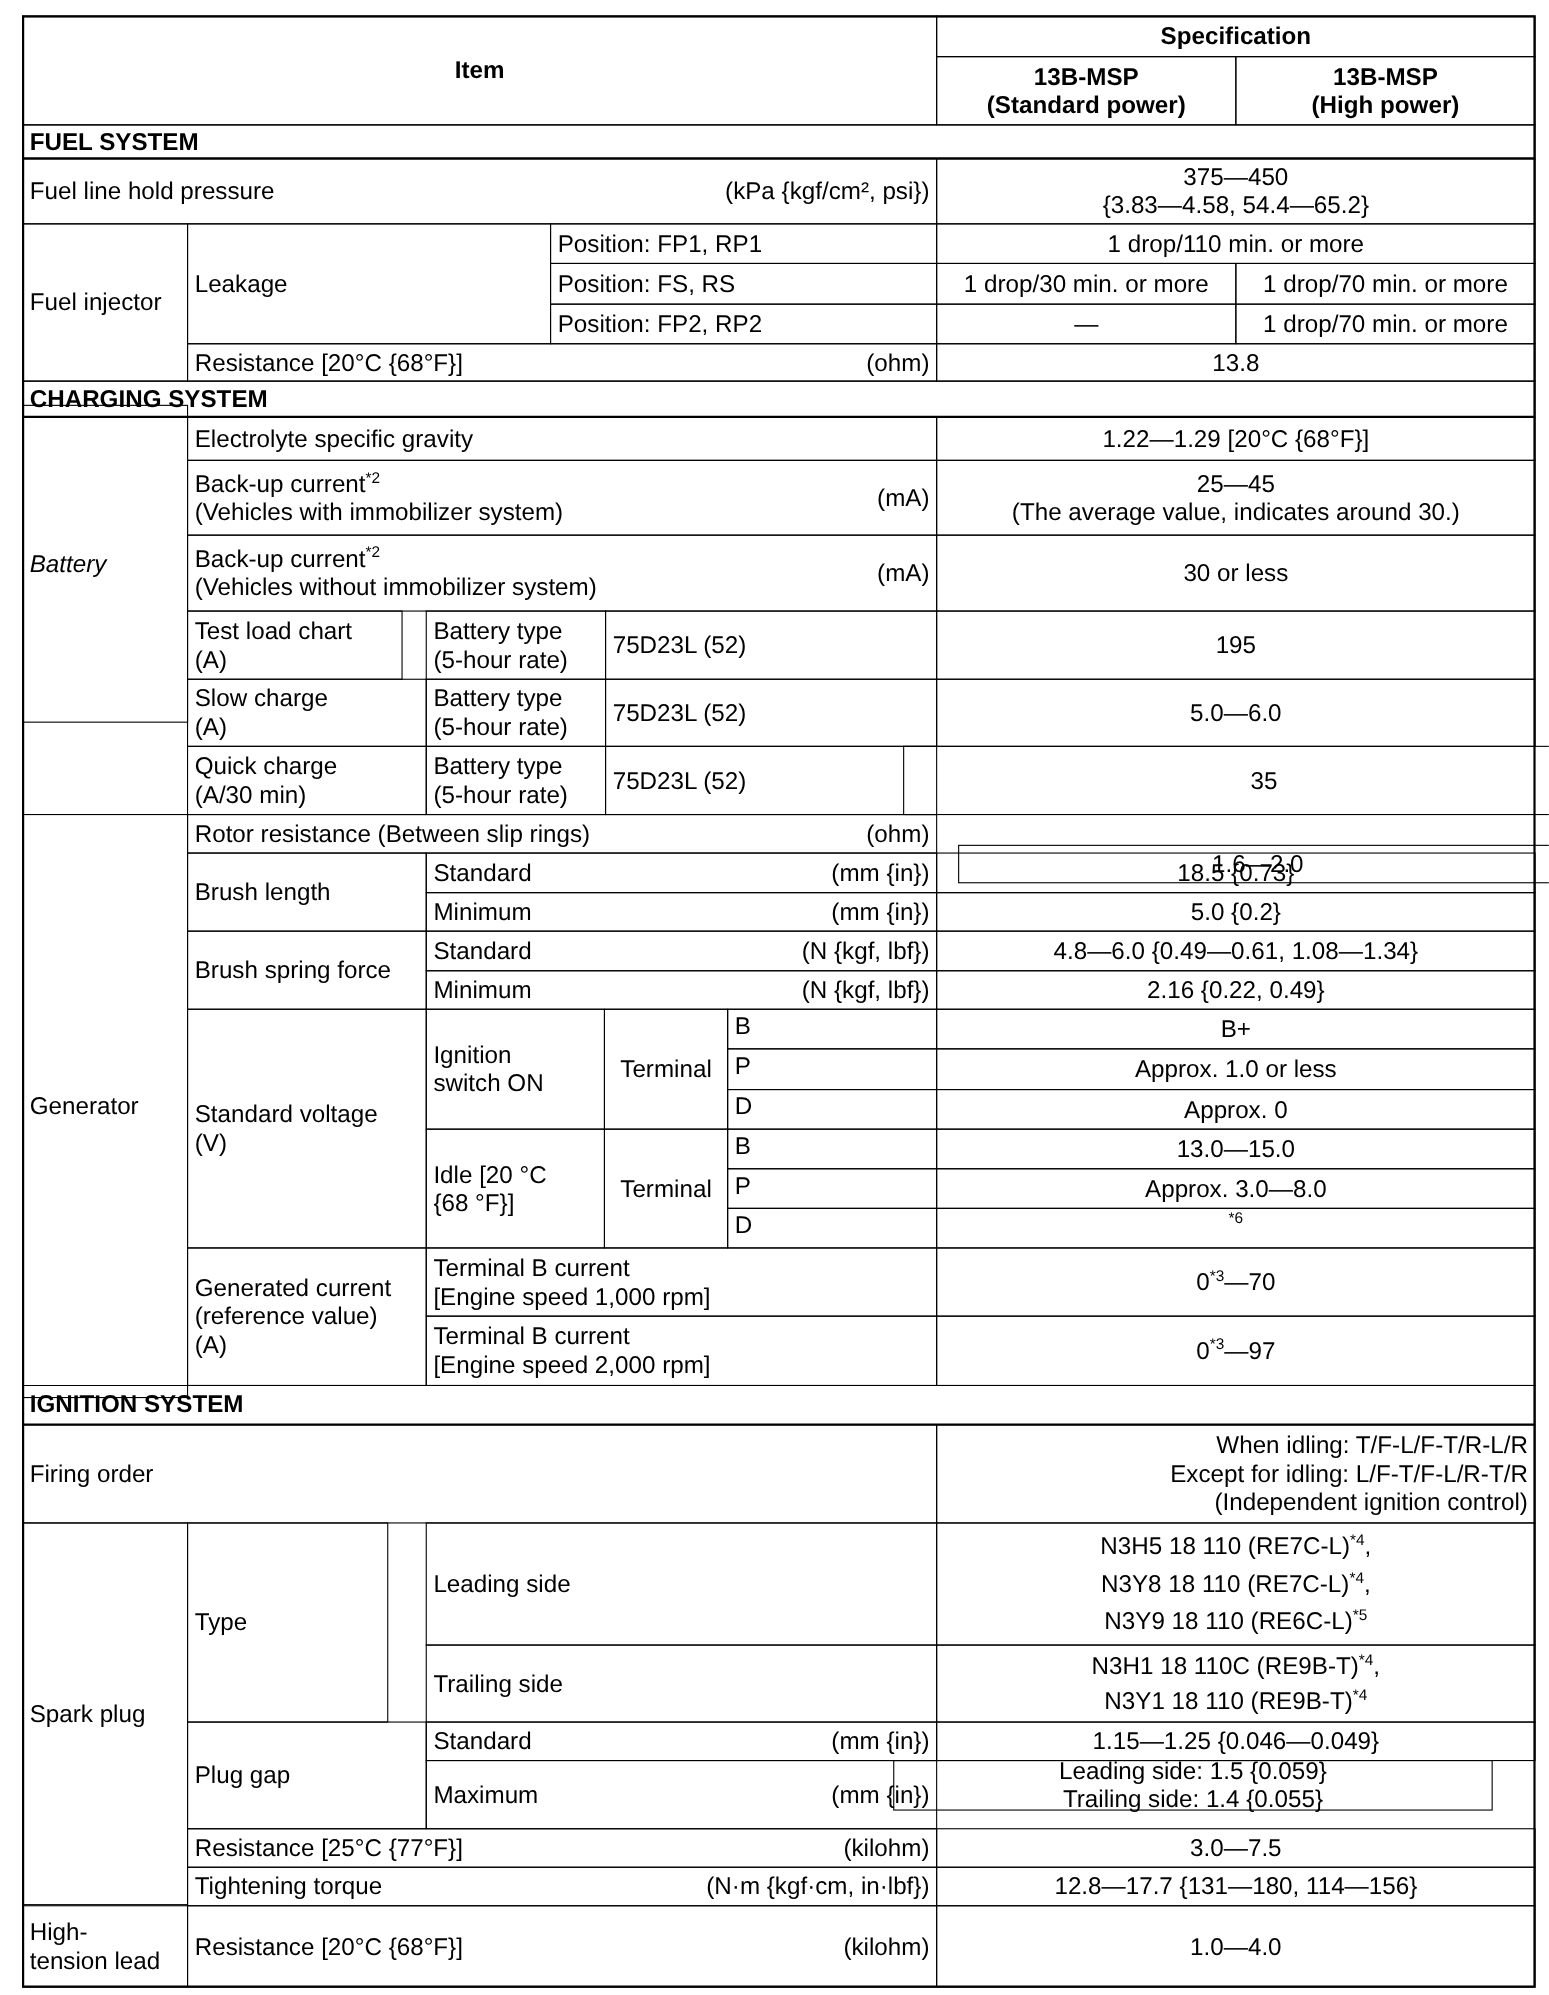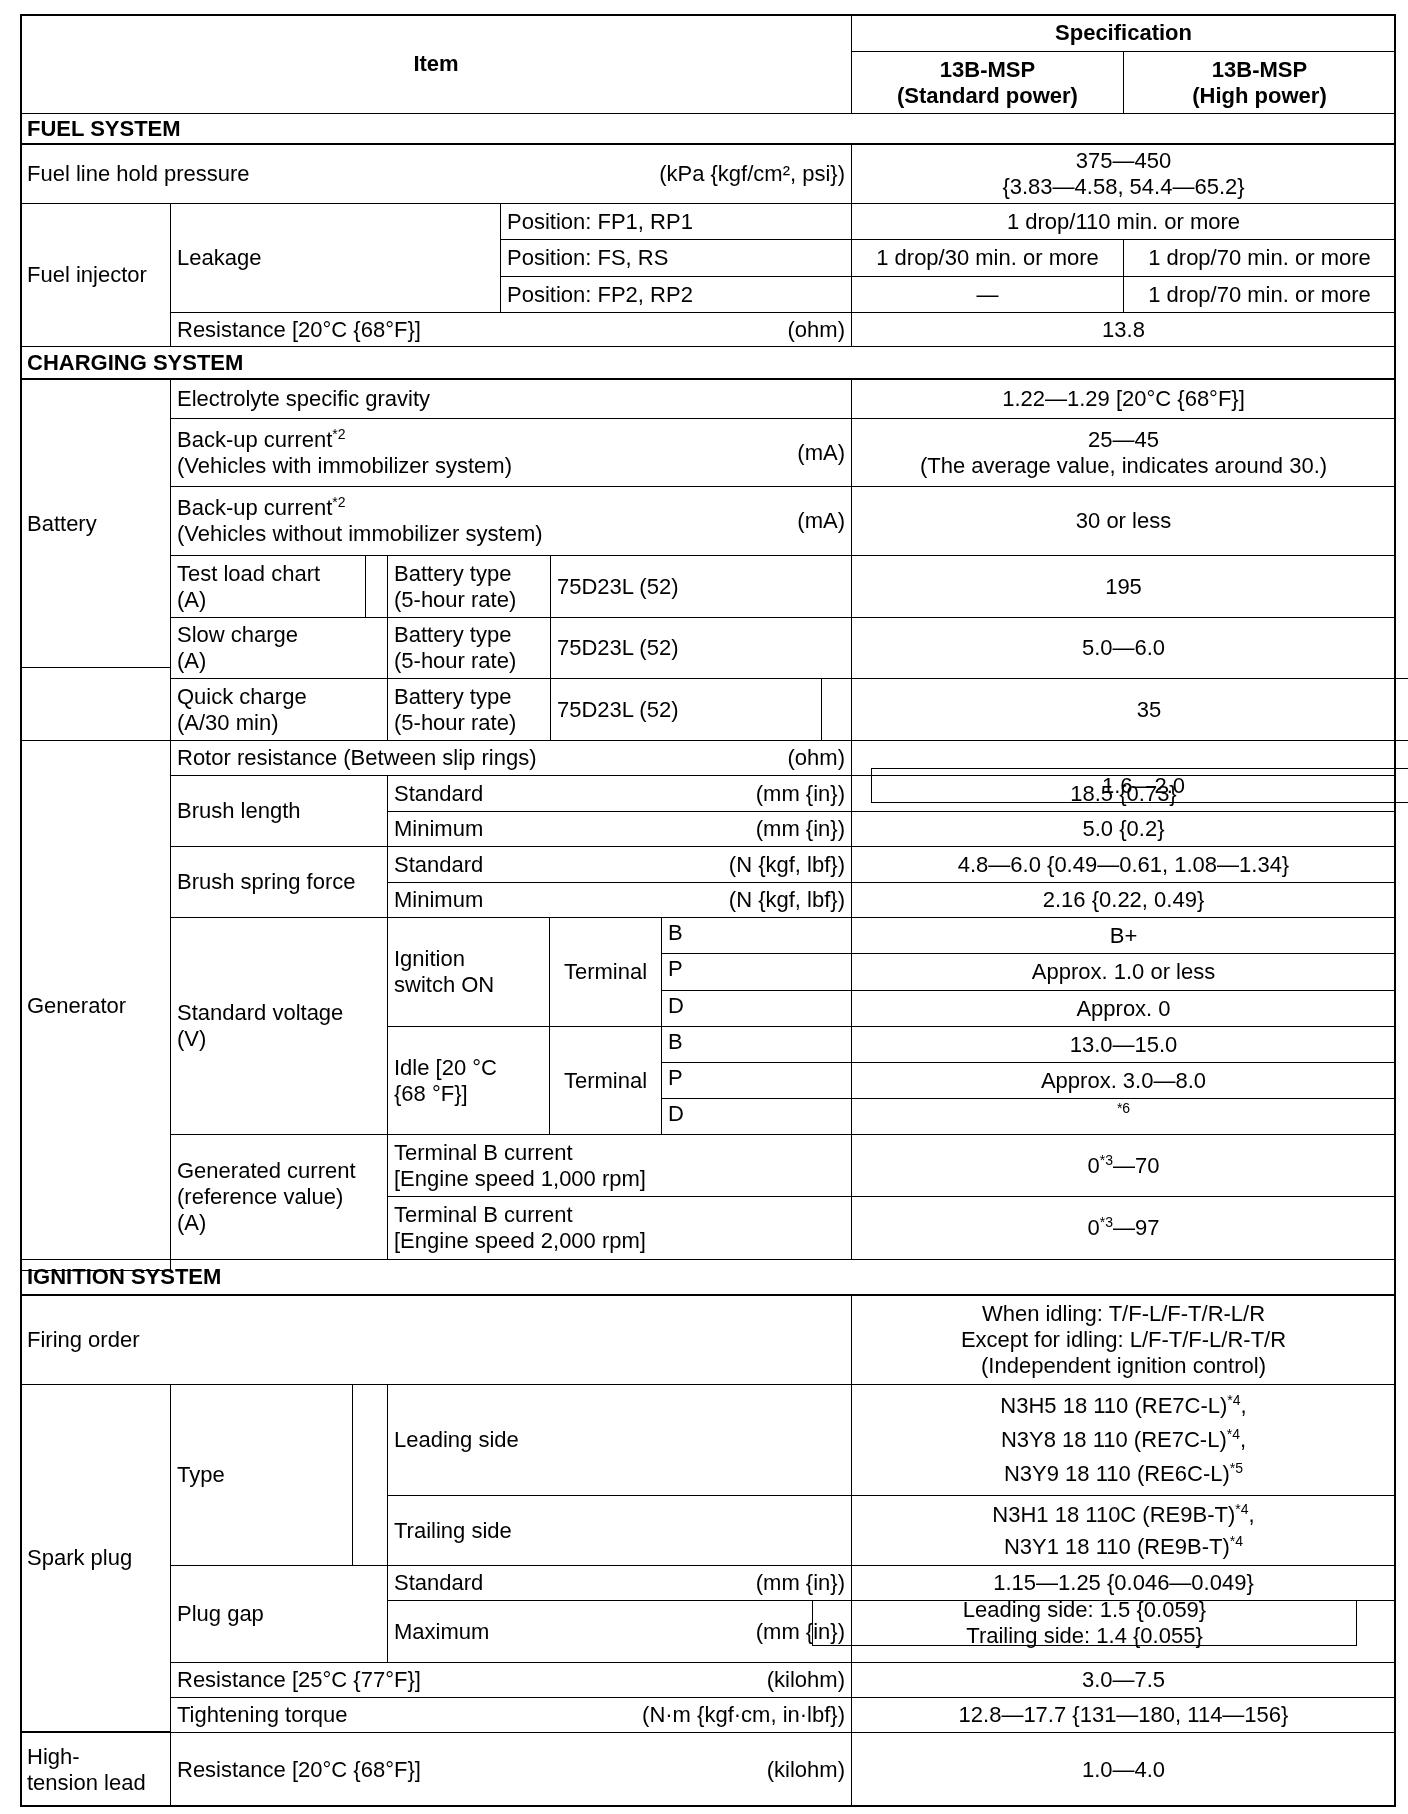--- a/index.html
+++ b/index.html
@@ -86,21 +86,21 @@
     <span class="unit">(ohm)</span>
   </div>
 <div class="c ctr" style="left:851px;top:312px;width:545px;height:35px;">
     <span class="txt">13.8</span>
   </div>
 
 <div class="c sec" style="left:20px;top:346px;width:1376px;height:34px;">
     <span class="txt">CHARGING SYSTEM</span>
   </div>
 
-<div class="c" style="left:20px;top:379px;width:151px;height:289px;">
+<div class="c" style="left:20px;top:368px;width:151px;height:289px;font-style:italic;">
     <span class="txt">Battery</span>
   </div>
 <div class="c" style="left:170px;top:379px;width:682px;height:40px;">
     <span class="txt">Electrolyte specific gravity</span>
   </div>
 <div class="c ctr" style="left:851px;top:379px;width:545px;height:40px;">
     <span class="txt">1.22—1.29 [20°C {68°F}]</span>
   </div>
 <div class="c" style="left:170px;top:418px;width:682px;height:69px;">
     <span class="txt">Back-up current<sup>*2</sup>
@@ -287,21 +287,21 @@
 <div class="c ctr" style="left:851px;top:1196px;width:545px;height:64px;">
     <span class="txt">0<sup>*3</sup>—97</span>
   </div>
 
 <div class="c sec" style="left:20px;top:1259px;width:1376px;height:37px;">
     <span class="txt">IGNITION SYSTEM</span>
   </div>
 <div class="c" style="left:20px;top:1295px;width:832px;height:90px;">
     <span class="txt">Firing order</span>
   </div>
-<div class="c ctr" style="left:851px;top:1295px;width:545px;height:90px;">
+<div class="c ctr" style="left:851px;top:1295px;width:545px;height:90px;text-align:right;">
     <span class="txt">When idling: T/F-L/F-T/R-L/R
 Except for idling: L/F-T/F-L/R-T/R
 (Independent ignition control)</span>
   </div>
 
 <div class="c" style="left:20px;top:1384px;width:151px;height:348px;">
     <span class="txt">Spark plug</span>
   </div>
 <div class="c" style="left:170px;top:1384px;width:183px;height:182px;">
     <span class="txt">Type</span>

